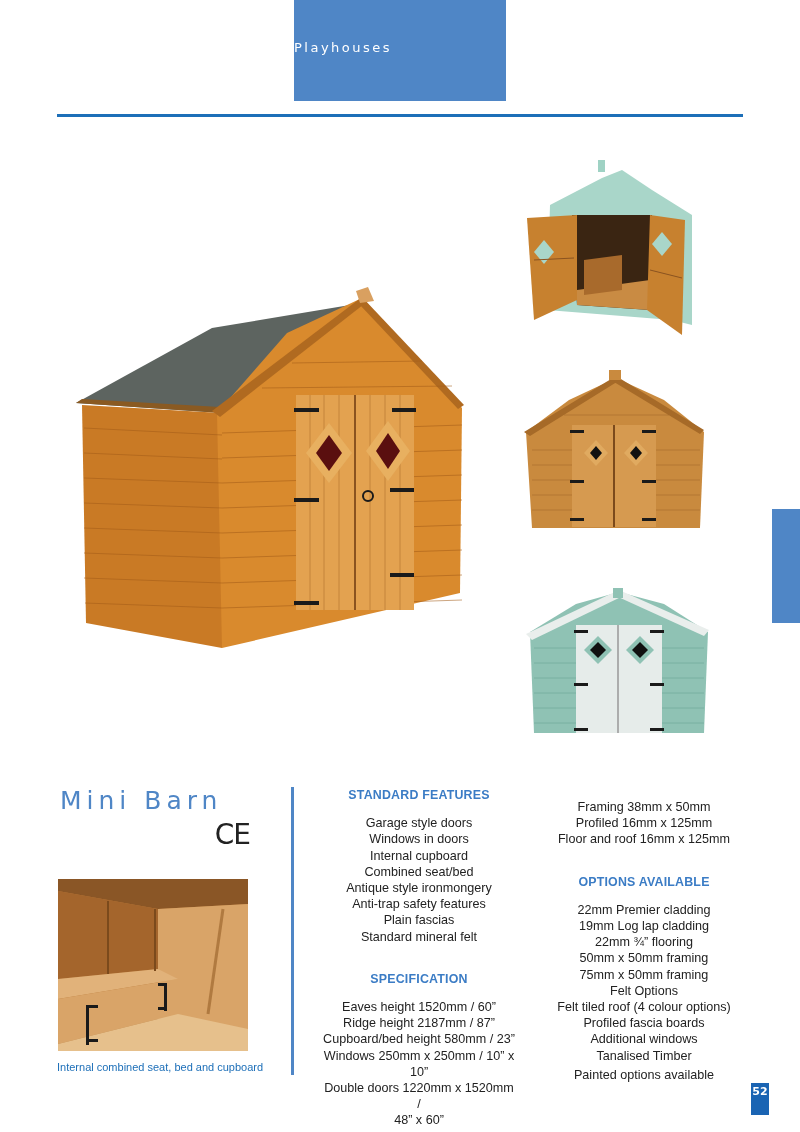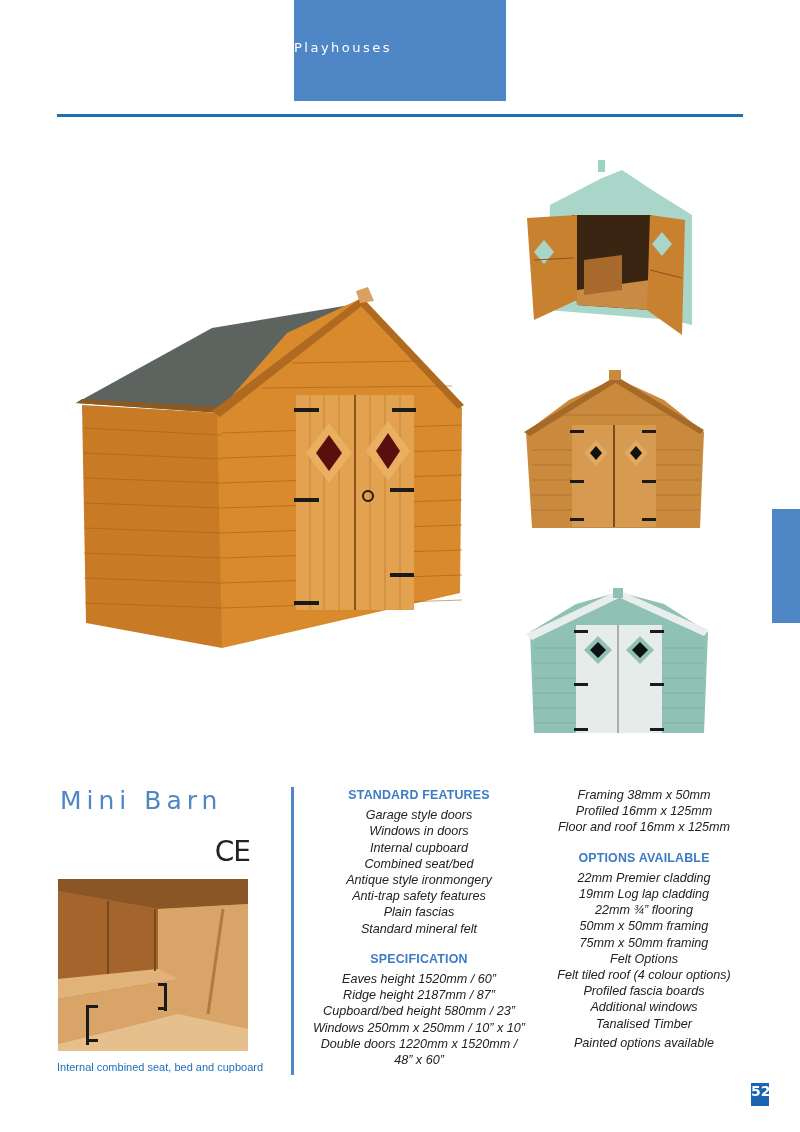--- a/index.html
+++ b/index.html
@@ -1,34 +1,34 @@
 <!DOCTYPE html>
 <html><head>
 <meta charset="utf-8">
 <style>
   html, body { margin:0; padding:0; }
   body { width:800px; height:1132px; position:relative; background:#ffffff; font-family:"DejaVu Sans", sans-serif; overflow:hidden; }
   .header-tab { position:absolute; left:294px; top:0; width:212px; height:101px; background:#4f86c6; }
   .header-tab span { position:absolute; left:0; right:0; top:40px; text-align:left; color:#ffffff; font-size:13px; letter-spacing:2.5px; }
   .rule { position:absolute; left:57px; top:114px; width:686px; height:3px; background:#1d6fb8; }
   .side-tab { position:absolute; left:772px; top:509px; width:28px; height:114px; background:#4f86c6; }
-  .page-num { position:absolute; left:751px; top:1083px; width:18px; height:23px; background:#1a64b3; color:#fff; font-size:14px; font-weight:bold; text-align:center; line-height:17px; }
+  .page-num { position:absolute; left:751px; top:1083px; width:18px; height:32px; background:#1a64b3; color:#fff; font-size:11px; font-weight:bold; text-align:center; line-height:17px; }
 
   
   .img { position:absolute; }
   svg { display:block; }
 
   .title { position:absolute; left:60px; top:786px; width:188px; text-align:left; color:#4f86c6; font-size:25px; letter-spacing:5px; font-weight:normal; }
-  .ce-mark { position:absolute; left:205px; top:818px; width:45px; text-align:right; font-size:28px; color:#222; font-family:"DejaVu Sans", sans-serif; letter-spacing:-1px;margin-top:17px; }
+  .ce-mark { position:absolute; left:205px; top:818px; width:45px; text-align:right; font-size:28px; color:#222; font-family:"DejaVu Sans", sans-serif; letter-spacing:-1px; }
   .caption { position:absolute; left:57px; top:1061px; color:#1d6fb8; font-size:11px; font-family:"Liberation Sans", sans-serif; }
   .vbar { position:absolute; left:291px; top:787px; width:3px; height:288px; background:#4f86c6; }
 
   .col { position:absolute; font-family:"Liberation Sans", sans-serif; font-size:12.6px; color:#222; line-height:16.2px;text-align:center; }
   .col h3 { margin:0 0 4px 0; color:#3b7cc5; font-size:12.4px; font-weight:bold; letter-spacing:0.2px; }
-  .col ul { list-style:none; margin:0; padding:0;font-style:italic; }
+  .col ul { list-style:none; margin:12px; padding:0; }
   .col li { margin:0; padding:0; }
   .col1 { left:309px; top:787px; width:220px; }
   .col2 { left:534px; top:787px; width:220px; }
   .gap { height:14px; }
 </style>
 </head>
 <body>
 
 <div class="header-tab">
   <span>Playhouses</span>

